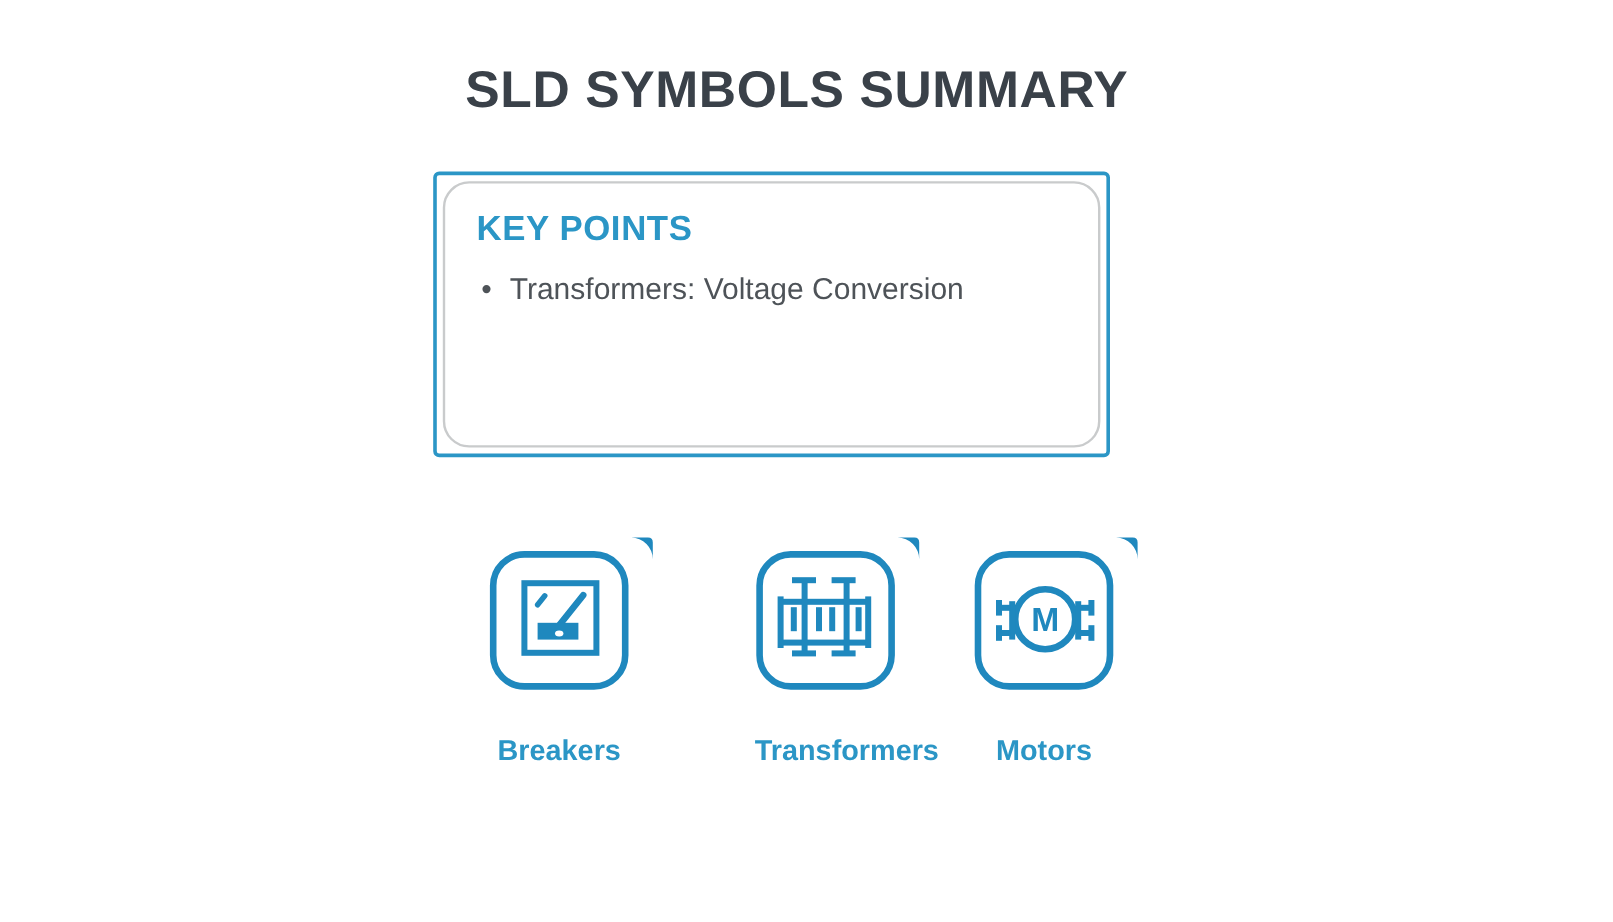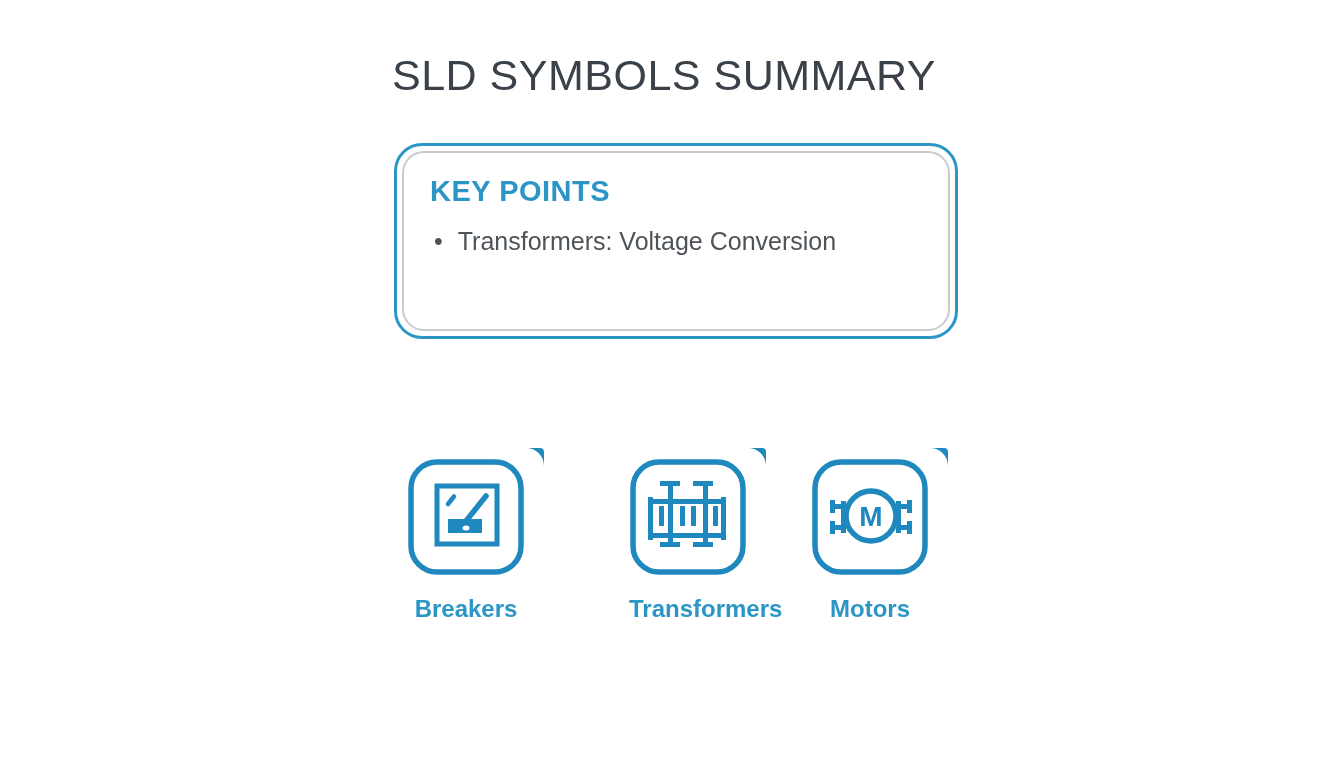--- a/index.html
+++ b/index.html
@@ -20,30 +20,30 @@
     position:relative;
     width:1344px;height:768px;
     background:var(--background);
     overflow:hidden;
   }
   .page-title{
     position:absolute;
     top:51px;left:0;width:1328px;
     text-align:center;
     font-size:43px;
-    font-weight:400;
+    font-weight:700;
     letter-spacing:0.5px;
     color:var(--title-color);
   }
   .kp-panel{
     position:absolute;
-    left:394px;top:143px;
-    width:564px;height:196px;
+    left:361px;top:143px;
+    width:564px;height:238px;
     border:3.5px solid var(--accent-blue);
-    border-radius:28px;
+    border-radius:5px;
     background:var(--background);
   }
   .kp-inner{
     position:absolute;
     left:5px;top:5px;right:5px;bottom:5px;
     border:2.5px solid var(--inner-border);
     border-radius:22px;
     padding:22px 20px 0 26px;
   }
   .kp-heading{
@@ -79,21 +79,21 @@
     top:0;
     width:140px;
     text-align:center;
   }
   .symbol-card.c0{left:21px;}
   .symbol-card.c1{left:243px;}
   .symbol-card.c2{left:425px;}
   .symbol-card svg{display:block;}
   .symbol-label{
     width:118px;
-    margin-top:16px;
+    margin-top:33px;
     text-align:center;
     white-space:nowrap;
     font-size:24px;
     font-weight:700;
     color:var(--accent-blue);
     overflow:visible;
   }
   .stroke-icon{stroke:var(--icon-blue);fill:none;}
   .fill-icon{fill:var(--icon-blue);}
   .motor-letter{

